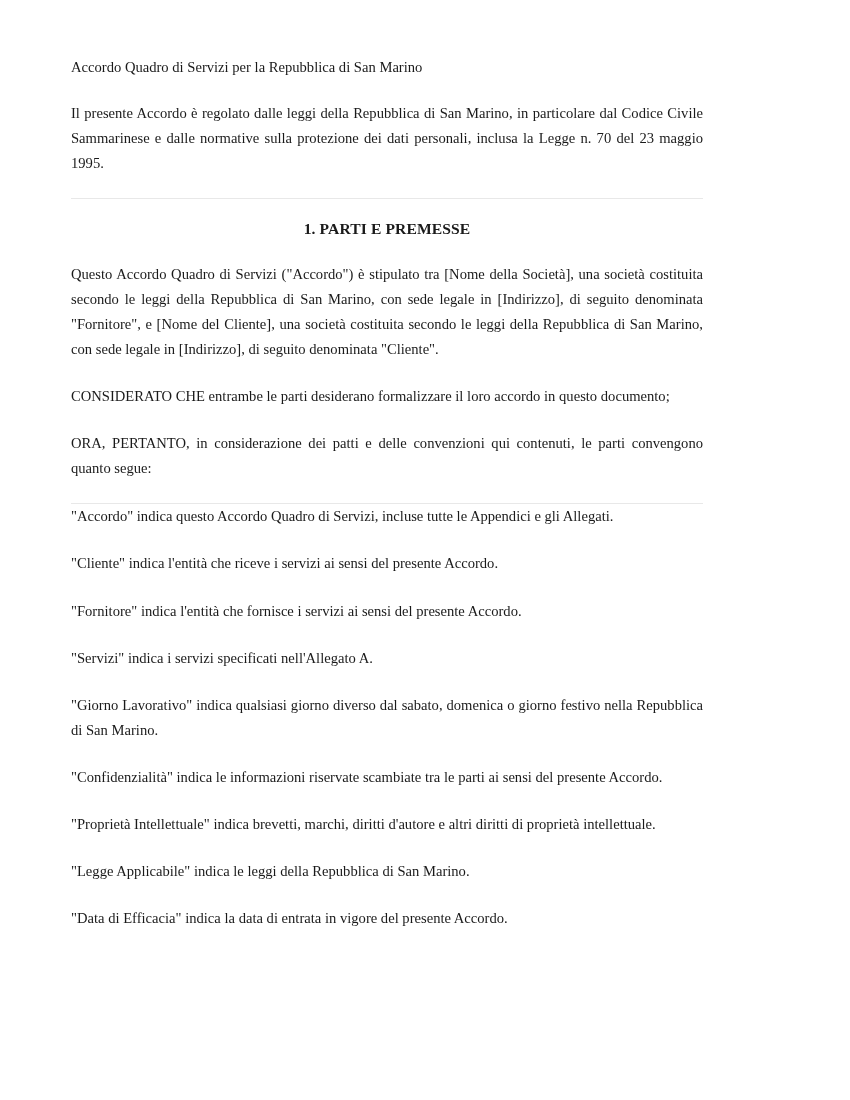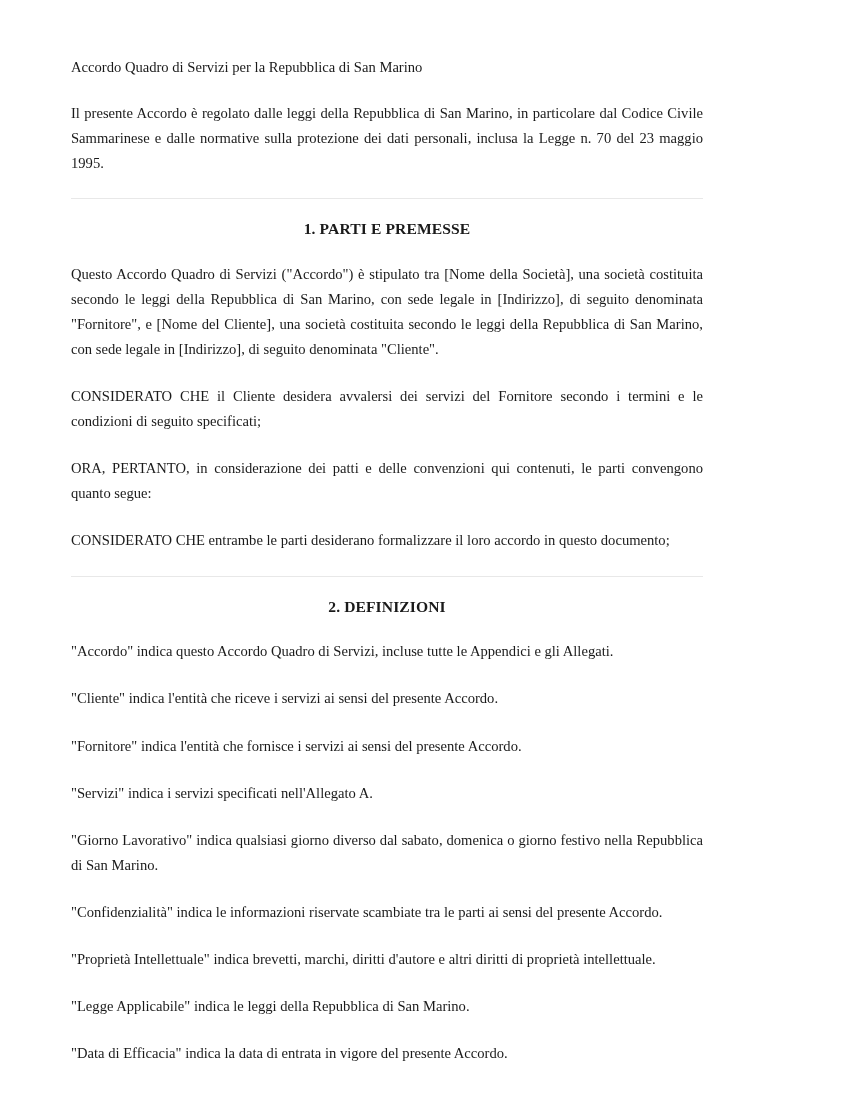--- a/index.html
+++ b/index.html
@@ -63,27 +63,25 @@
 
   <p class="doc-title">Accordo Quadro di Servizi per la Repubblica di San Marino</p>
 
   <p class="para">Il presente Accordo è regolato dalle leggi della Repubblica di San Marino, in particolare dal Codice Civile Sammarinese e dalle normative sulla protezione dei dati personali, inclusa la Legge n. 70 del 23 maggio 1995.</p>
 
   <hr class="rule">
 
   <h2 class="section-heading">1. PARTI E PREMESSE</h2>
 
   <p class="para">Questo Accordo Quadro di Servizi ("Accordo") è stipulato tra [Nome della Società], una società costituita secondo le leggi della Repubblica di San Marino, con sede legale in [Indirizzo], di seguito denominata "Fornitore", e [Nome del Cliente], una società costituita secondo le leggi della Repubblica di San Marino, con sede legale in [Indirizzo], di seguito denominata "Cliente".</p>
-  <p class="para">CONSIDERATO CHE il Cliente desidera avvalersi dei servizi del Fornitore secondo i termini e le condizioni di seguito specificati;</p>
+  <p class="para">CONSIDERATO CHE entrambe le parti desiderano formalizzare il loro accordo in questo documento;</p>
   <p class="para">ORA, PERTANTO, in considerazione dei patti e delle convenzioni qui contenuti, le parti convengono quanto segue:</p>
-  <p class="para">CONSIDERATO CHE entrambe le parti desiderano formalizzare il loro accordo in questo documento;</p>
 
   <hr class="rule">
 
-  <h2 class="section-heading">2. DEFINIZIONI</h2>
 
   <p class="para">"Accordo" indica questo Accordo Quadro di Servizi, incluse tutte le Appendici e gli Allegati.</p>
   <p class="para">"Cliente" indica l'entità che riceve i servizi ai sensi del presente Accordo.</p>
   <p class="para">"Fornitore" indica l'entità che fornisce i servizi ai sensi del presente Accordo.</p>
   <p class="para">"Servizi" indica i servizi specificati nell'Allegato A.</p>
   <p class="para">"Giorno Lavorativo" indica qualsiasi giorno diverso dal sabato, domenica o giorno festivo nella Repubblica di San Marino.</p>
   <p class="para">"Confidenzialità" indica le informazioni riservate scambiate tra le parti ai sensi del presente Accordo.</p>
   <p class="para">"Proprietà Intellettuale" indica brevetti, marchi, diritti d'autore e altri diritti di proprietà intellettuale.</p>
   <p class="para">"Legge Applicabile" indica le leggi della Repubblica di San Marino.</p>
   <p class="para">"Data di Efficacia" indica la data di entrata in vigore del presente Accordo.</p>

